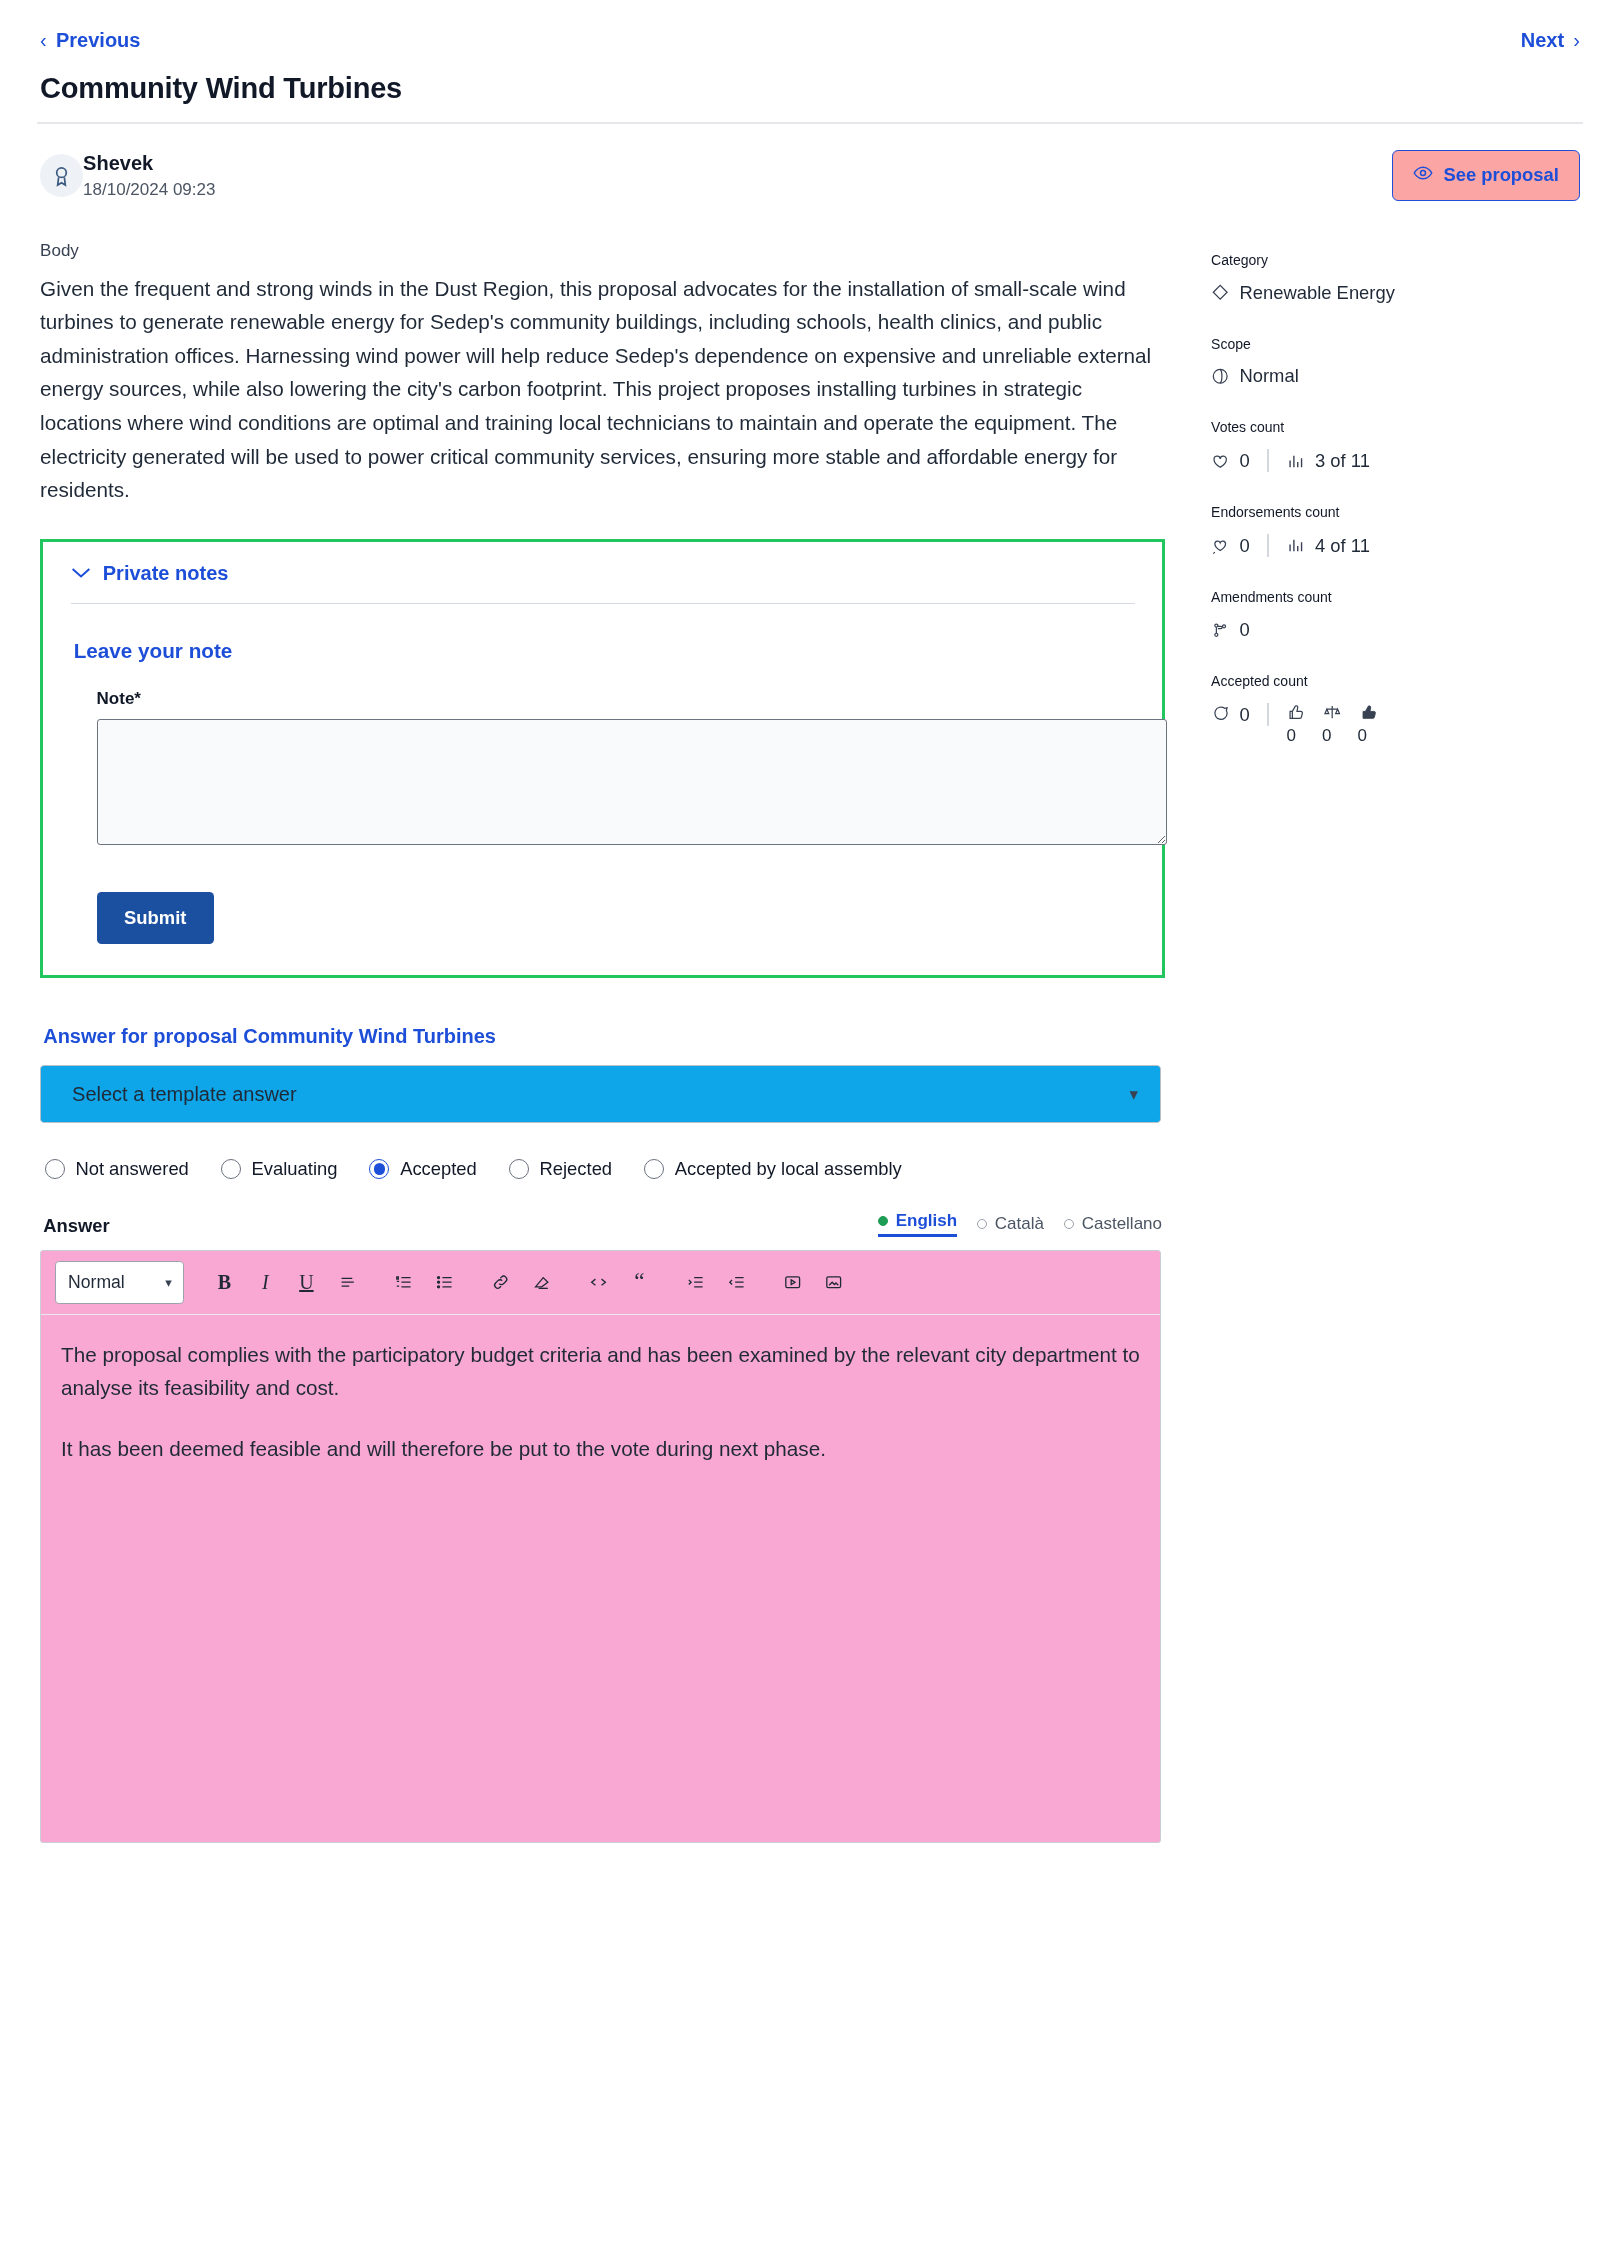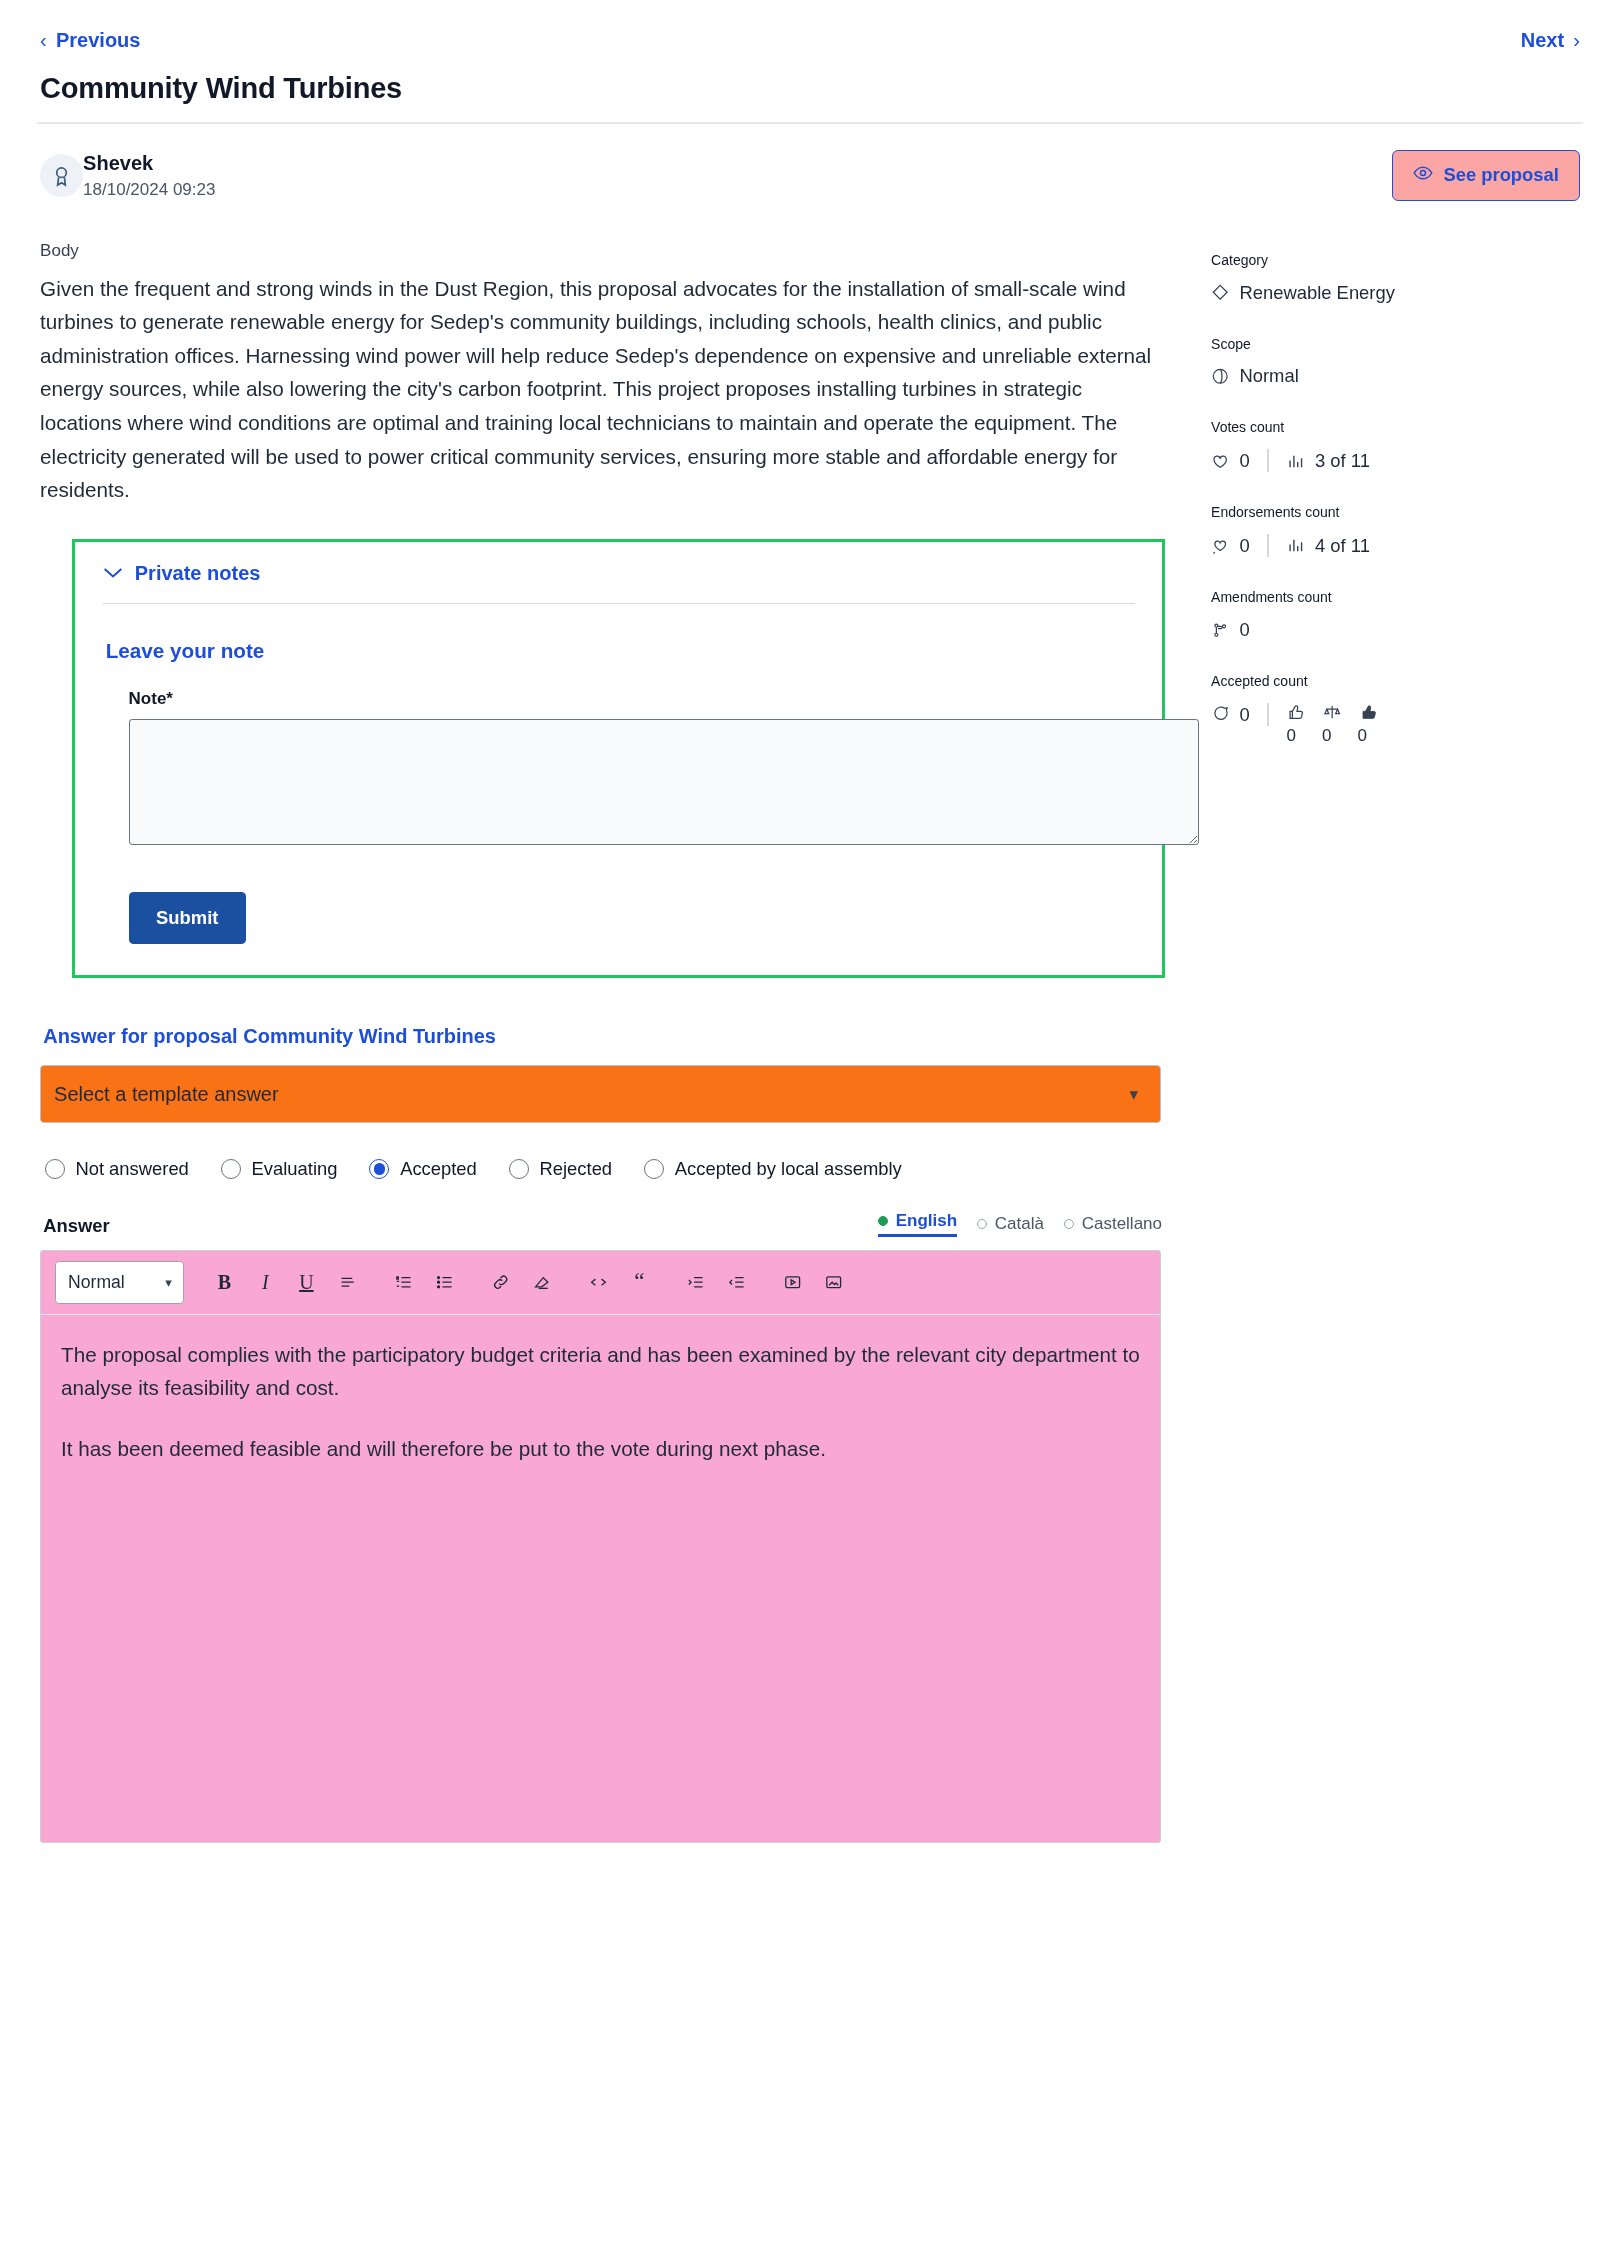--- a/index.html
+++ b/index.html
@@ -86,21 +86,20 @@
     line-height: 1.62;
     color:#1f2937;
     margin: 0;
   }
 
   
   .private-notes {
     border: 3.1px solid #22c55e;
     margin-top: 32px;
     padding: 20px 27.5px 31px 27.5px;
-    margin-left: 32px;
   }
   .pn-header {
     display:flex; align-items:center; gap: 12.2px;
     color:#1d4ed8; font-weight:700; font-size: 20px;
     cursor: pointer;
   }
   .pn-divider { height:1.5px; background:#d6dbe1; margin: 18.4px 0 0 0; }
   .leave-note {
     color:#1d4ed8; font-weight:700; font-size:20.7px;
     margin: 35px 0 26px 3.1px;
@@ -136,24 +135,24 @@
     color:#1d4ed8; font-weight:700; font-size:20px;
     margin: 47px 0 17px 3.1px;
   }
   .select-wrap { position: relative; width: 1121px; }
   select.template-select {
     width: 100%;
     height: 58px;
     font-size: 20px;
     font-family: "Liberation Sans", sans-serif;
     color:#1f2937;
-    background: #f97316;
+    background: #0ea5e9;
     border: 1.5px solid #b9c0c8;
     border-radius: 4.6px;
-    padding: 0 43px 0 13px;
+    padding: 0 43px 0 31px;
     appearance: none;
     cursor: pointer;
   }
   .select-chev {
     position:absolute; right: 23px; top: 50%; transform: translateY(-50%);
     pointer-events:none; color:#374151; font-size: 17px;
   }
 
   .radios { display:flex; align-items:center; gap: 32px; margin: 35px 0 0 4.6px; }
   .radio { display:flex; align-items:center; gap: 10.7px; font-size:18.4px; font-weight:400; color:#111827; cursor:pointer; }

